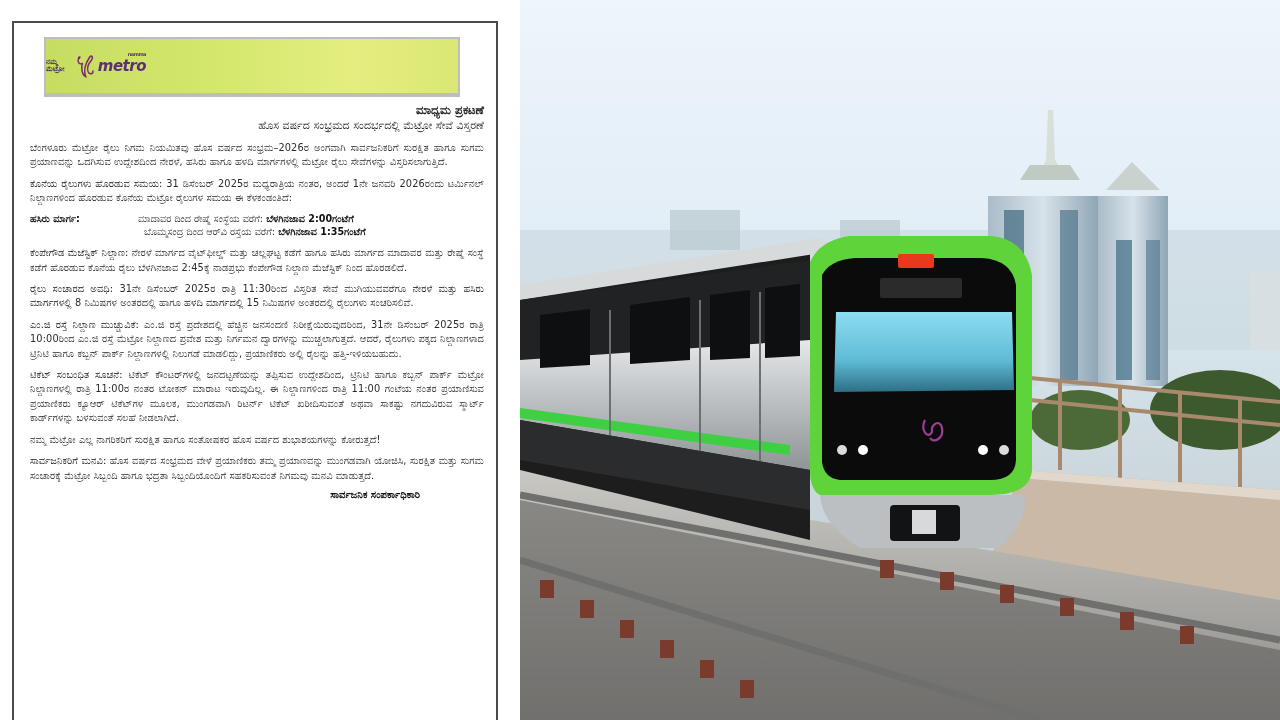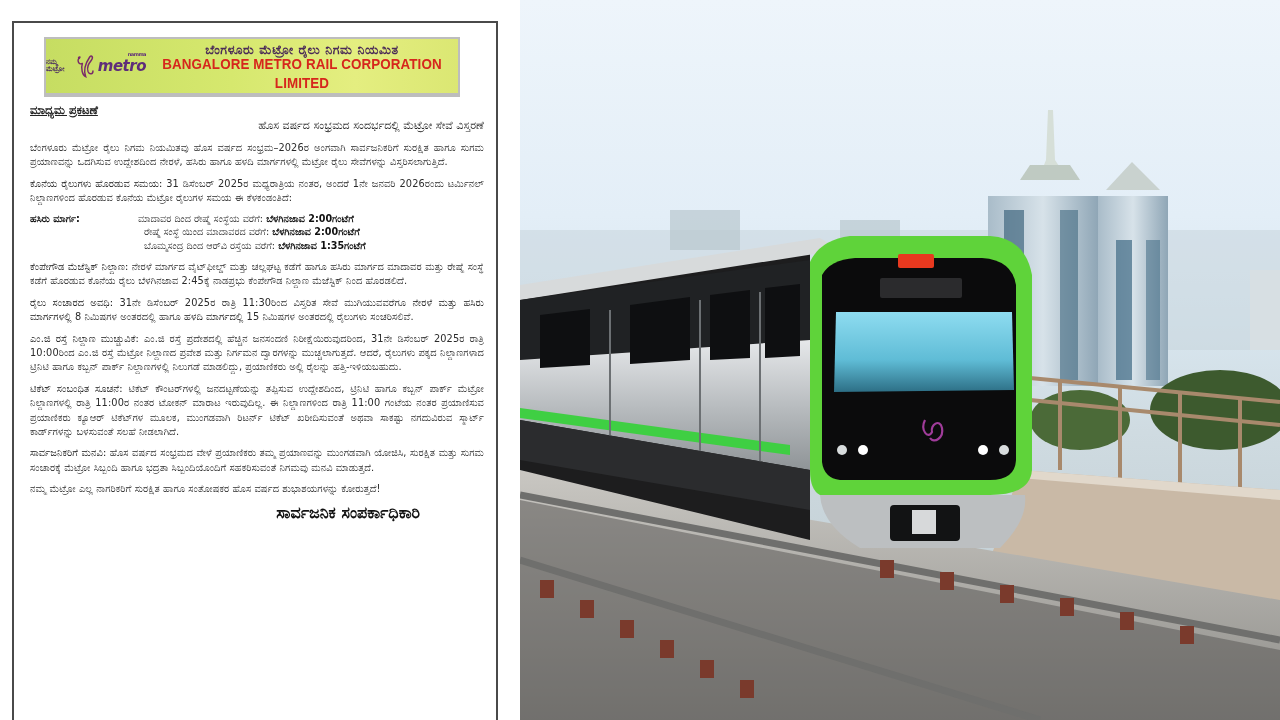--- a/index.html
+++ b/index.html
@@ -20,33 +20,33 @@
   }
   .logo { width: 100px; height: 100%; display: flex; align-items: center; padding-left: 0; gap: 2px; }
   .logo .kn-small { font-size: 7px; color: #4b2f60; font-weight: bold; line-height: 1; }
   .logo .swirl { width: 26px; height: 34px; }
   .logo .metro-word { font-size: 15px; font-style: italic; color: #5e2d7a; font-weight: bold; letter-spacing: -0.5px; position: relative; }
   .logo .namma { position: absolute; top: -6px; right: 0; font-size: 5px; color: #5e2d7a; font-style: normal; }
   .banner-text { flex: 1; text-align: center; }
   .banner-kn { font-size: 12.5px; color: #4a2a57; font-weight: bold; letter-spacing: 0.6px; line-height: 16px; }
   .banner-en { font-family: "Liberation Sans", sans-serif; font-weight: bold; font-size: 13.4px; color: #d6261c; letter-spacing: 0.1px; line-height: 16px; transform: scaleY(1.15); }
 
-  .heading1 { text-align: left; font-weight: bold; font-size: 11.5px; margin-top: 6px; text-decoration: underline; line-height: 15px; }
+  .heading1 { text-align: right; font-weight: bold; font-size: 11.5px; margin-top: 6px; line-height: 15px; }
   .heading2 { text-align: right; font-weight: normal; font-size: 11px; line-height: 16px; }
 
   .para { font-size: 9.8px; line-height: 14.4px; margin-top: 7px; text-align: justify; color: #2a2a2a; letter-spacing: 0.1px; }
   .para b { color: #111; font-weight: normal; }
 
   .routes { margin-top: 6px; font-size: 9.6px; line-height: 13.8px; color: #2a2a2a; }
   .route-row { display: flex; }
   .route-name { width: 108px; font-weight: bold; color: #111; white-space: nowrap; }
   .route-name.empty { width: 114px; }
   .route-desc { white-space: nowrap; }
   .route-desc b { color: #111; }
-  .signature { font-weight: bold; font-size: 16px; text-align: right; padding-right: 64px; margin-top: 6px; color: #111; }
+  .signature { font-weight: bold; font-size: 10px; text-align: right; padding-right: 64px; margin-top: 6px; color: #111; }
 
   
   .photo { position: absolute; left: 520px; top: 0; width: 760px; height: 720px; overflow: hidden;
     background: linear-gradient(180deg, #eef5fb 0%, #e3eef7 30%, #d8e6ef 45%, #cfdbe1 60%, #b9c6cb 100%); }
   .photo svg { position: absolute; left: 0; top: 0; }
 </style>
 </head>
 <body>
 
 <div class="doc">
@@ -56,59 +56,51 @@
       <span class="kn-small">ನಮ್ಮ ಮೆಟ್ರೋ</span>
       <svg class="swirl" viewBox="0 0 26 34">
         <path d="M6 6 C2 10, 4 16, 9 14 M9 14 C7 20, 9 28, 13 30 C10 22, 14 12, 18 6 C20 3, 23 6, 20 10 C17 14, 14 18, 16 24 C18 28, 22 27, 22 23" fill="none" stroke="#7a2a6a" stroke-width="1.8" stroke-linecap="round"></path>
         <circle cx="5" cy="7" r="1.5" fill="#7a2a6a"></circle>
       </svg>
       <span class="metro-word">
         <span class="namma">namma</span>
         <span>metro</span>
       </span>
     </div>
-    <div class="banner-text">
-      <div class="banner-kn">ಬೆಂಗಳೂರು ಮೆಟ್ರೋ ರೈಲು ನಿಗಮ ನಿಯಮಿತ</div>
-      <div class="banner-en">BANGALORE METRO RAIL CORPORATION LIMITED</div>
-    </div>
   </div>
 
   <div class="heading1">ಮಾಧ್ಯಮ ಪ್ರಕಟಣೆ</div>
   <div class="heading2">ಹೊಸ ವರ್ಷದ ಸಂಭ್ರಮದ ಸಂದರ್ಭದಲ್ಲಿ ಮೆಟ್ರೋ ಸೇವೆ ವಿಸ್ತರಣೆ</div>
 
   <p class="para">ಬೆಂಗಳೂರು ಮೆಟ್ರೋ ರೈಲು ನಿಗಮ ನಿಯಮಿತವು ಹೊಸ ವರ್ಷದ ಸಂಭ್ರಮ–2026ರ ಅಂಗವಾಗಿ ಸಾರ್ವಜನಿಕರಿಗೆ ಸುರಕ್ಷಿತ ಹಾಗೂ ಸುಗಮ ಪ್ರಯಾಣವನ್ನು ಒದಗಿಸುವ ಉದ್ದೇಶದಿಂದ ನೇರಳೆ, ಹಸಿರು ಹಾಗೂ ಹಳದಿ ಮಾರ್ಗಗಳಲ್ಲಿ ಮೆಟ್ರೋ ರೈಲು ಸೇವೆಗಳನ್ನು ವಿಸ್ತರಿಸಲಾಗುತ್ತಿದೆ.</p>
 
   <p class="para"><b>ಕೊನೆಯ ರೈಲುಗಳು ಹೊರಡುವ ಸಮಯ:</b><span> 31 ಡಿಸೆಂಬರ್ 2025ರ ಮಧ್ಯರಾತ್ರಿಯ ನಂತರ, ಅಂದರೆ 1ನೇ ಜನವರಿ 2026ರಂದು ಟರ್ಮಿನಲ್ ನಿಲ್ದಾಣಗಳಿಂದ ಹೊರಡುವ ಕೊನೆಯ ಮೆಟ್ರೋ ರೈಲುಗಳ ಸಮಯ ಈ ಕೆಳಕಂಡಂತಿದೆ:</span></p>
 
   <div class="routes">
     <div class="route-row">
       <span class="route-name">ಹಸಿರು ಮಾರ್ಗ:</span>
       <span class="route-desc"><span>ಮಾದಾವರ ದಿಂದ ರೇಷ್ಮೆ ಸಂಸ್ಥೆಯ ವರೆಗೆ:</span> <b>ಬೆಳಗಿನಜಾವ 2:00ಗಂಟೆಗೆ</b></span>
     </div>
     <div class="route-row">
       <span class="route-name empty"></span>
-      <span class="route-desc"><span>ರೇಷ್ಮೆ ಸಂಸ್ಥೆ ಯಿಂದ ಮಾದಾವರದ ವರೆಗೆ:</span> <b>ಬೆಳಗಿನಜಾವ 2:00ಗಂಟೆಗೆ</b></span>
-    </div>
-    <div class="route-row">
-      <span class="route-name empty"></span>
       <span class="route-desc"><span>ಬೊಮ್ಮಸಂದ್ರ ದಿಂದ ಆರ್‌ವಿ ರಸ್ತೆಯ ವರೆಗೆ:</span> <b>ಬೆಳಗಿನಜಾವ 1:35ಗಂಟೆಗೆ</b></span>
     </div>
   </div>
 
   <p class="para"><b>ಕೆಂಪೇಗೌಡ ಮೆಜೆಸ್ಟಿಕ್ ನಿಲ್ದಾಣ:</b><span> ನೇರಳೆ ಮಾರ್ಗದ ವೈಟ್‌ಫೀಲ್ಡ್ ಮತ್ತು ಚಲ್ಲಘಟ್ಟ ಕಡೆಗೆ ಹಾಗೂ ಹಸಿರು ಮಾರ್ಗದ ಮಾದಾವರ ಮತ್ತು ರೇಷ್ಮೆ ಸಂಸ್ಥೆ ಕಡೆಗೆ ಹೊರಡುವ ಕೊನೆಯ ರೈಲು ಬೆಳಗಿನಜಾವ 2:45ಕ್ಕೆ ನಾಡಪ್ರಭು ಕೆಂಪೇಗೌಡ ನಿಲ್ದಾಣ ಮೆಜೆಸ್ಟಿಕ್ ನಿಂದ ಹೊರಡಲಿದೆ.</span></p>
 
   <p class="para"><b>ರೈಲು ಸಂಚಾರದ ಅವಧಿ:</b><span> 31ನೇ ಡಿಸೆಂಬರ್ 2025ರ ರಾತ್ರಿ 11:30ರಿಂದ ವಿಸ್ತರಿತ ಸೇವೆ ಮುಗಿಯುವವರೆಗೂ </span><b>ನೇರಳೆ ಮತ್ತು ಹಸಿರು ಮಾರ್ಗಗಳಲ್ಲಿ</b><span> 8 ನಿಮಿಷಗಳ ಅಂತರದಲ್ಲಿ ಹಾಗೂ </span><b>ಹಳದಿ ಮಾರ್ಗದಲ್ಲಿ</b><span> 15 ನಿಮಿಷಗಳ ಅಂತರದಲ್ಲಿ ರೈಲುಗಳು ಸಂಚರಿಸಲಿವೆ.</span></p>
 
   <p class="para"><b>ಎಂ.ಜಿ ರಸ್ತೆ ನಿಲ್ದಾಣ ಮುಚ್ಚುವಿಕೆ:</b><span> ಎಂ.ಜಿ ರಸ್ತೆ ಪ್ರದೇಶದಲ್ಲಿ ಹೆಚ್ಚಿನ ಜನಸಂದಣಿ ನಿರೀಕ್ಷೆಯಿರುವುದರಿಂದ, 31ನೇ ಡಿಸೆಂಬರ್ 2025ರ ರಾತ್ರಿ 10:00ರಿಂದ ಎಂ.ಜಿ ರಸ್ತೆ ಮೆಟ್ರೋ ನಿಲ್ದಾಣದ ಪ್ರವೇಶ ಮತ್ತು ನಿರ್ಗಮನ ದ್ವಾರಗಳನ್ನು ಮುಚ್ಚಲಾಗುತ್ತದೆ. ಆದರೆ, ರೈಲುಗಳು ಪಕ್ಕದ ನಿಲ್ದಾಣಗಳಾದ ಟ್ರಿನಿಟಿ ಹಾಗೂ ಕಬ್ಬನ್ ಪಾರ್ಕ್ ನಿಲ್ದಾಣಗಳಲ್ಲಿ ನಿಲುಗಡೆ ಮಾಡಲಿದ್ದು, ಪ್ರಯಾಣಿಕರು ಅಲ್ಲಿ ರೈಲನ್ನು ಹತ್ತಿ-ಇಳಿಯಬಹುದು.</span></p>
 
   <p class="para"><b>ಟಿಕೆಟ್ ಸಂಬಂಧಿತ ಸೂಚನೆ:</b><span> ಟಿಕೆಟ್ ಕೌಂಟರ್‌ಗಳಲ್ಲಿ ಜನದಟ್ಟಣೆಯನ್ನು ತಪ್ಪಿಸುವ ಉದ್ದೇಶದಿಂದ, ಟ್ರಿನಿಟಿ ಹಾಗೂ ಕಬ್ಬನ್ ಪಾರ್ಕ್ ಮೆಟ್ರೋ ನಿಲ್ದಾಣಗಳಲ್ಲಿ ರಾತ್ರಿ 11:00ರ ನಂತರ ಟೋಕನ್ ಮಾರಾಟ ಇರುವುದಿಲ್ಲ. ಈ ನಿಲ್ದಾಣಗಳಿಂದ ರಾತ್ರಿ 11:00 ಗಂಟೆಯ ನಂತರ ಪ್ರಯಾಣಿಸುವ ಪ್ರಯಾಣಿಕರು ಕ್ಯೂಆರ್ ಟಿಕೆಟ್‌ಗಳ ಮೂಲಕ, ಮುಂಗಡವಾಗಿ ರಿಟರ್ನ್ ಟಿಕೆಟ್ ಖರೀದಿಸುವಂತೆ ಅಥವಾ ಸಾಕಷ್ಟು ನಗದುವಿರುವ ಸ್ಮಾರ್ಟ್ ಕಾರ್ಡ್‌ಗಳನ್ನು ಬಳಸುವಂತೆ ಸಲಹೆ ನೀಡಲಾಗಿದೆ.</span></p>
 
+  <p class="para">ನಮ್ಮ ಮೆಟ್ರೋ ಎಲ್ಲ ನಾಗರಿಕರಿಗೆ ಸುರಕ್ಷಿತ ಹಾಗೂ ಸಂತೋಷಕರ ಹೊಸ ವರ್ಷದ ಶುಭಾಶಯಗಳನ್ನು ಕೋರುತ್ತದೆ!</p>
+
   <p class="para"><b>ಸಾರ್ವಜನಿಕರಿಗೆ ಮನವಿ:</b><span> ಹೊಸ ವರ್ಷದ ಸಂಭ್ರಮದ ವೇಳೆ ಪ್ರಯಾಣಿಕರು ತಮ್ಮ ಪ್ರಯಾಣವನ್ನು ಮುಂಗಡವಾಗಿ ಯೋಜಿಸಿ, ಸುರಕ್ಷಿತ ಮತ್ತು ಸುಗಮ ಸಂಚಾರಕ್ಕೆ ಮೆಟ್ರೋ ಸಿಬ್ಬಂದಿ ಹಾಗೂ ಭದ್ರತಾ ಸಿಬ್ಬಂದಿಯೊಂದಿಗೆ ಸಹಕರಿಸುವಂತೆ ನಿಗಮವು ಮನವಿ ಮಾಡುತ್ತದೆ.</span></p>
-
-  <p class="para">ನಮ್ಮ ಮೆಟ್ರೋ ಎಲ್ಲ ನಾಗರಿಕರಿಗೆ ಸುರಕ್ಷಿತ ಹಾಗೂ ಸಂತೋಷಕರ ಹೊಸ ವರ್ಷದ ಶುಭಾಶಯಗಳನ್ನು ಕೋರುತ್ತದೆ!</p>
 
   <div class="signature">ಸಾರ್ವಜನಿಕ ಸಂಪರ್ಕಾಧಿಕಾರಿ</div>
 </div>
 
 <div class="photo">
   <svg width="760" height="720" viewBox="0 0 760 720">
     <defs>
       <linearGradient id="bldg" x1="0" x2="1">
         <stop offset="0" stop-color="#a9bcc9"></stop>
           <stop offset="0.5" stop-color="#d7e2e9"></stop>

